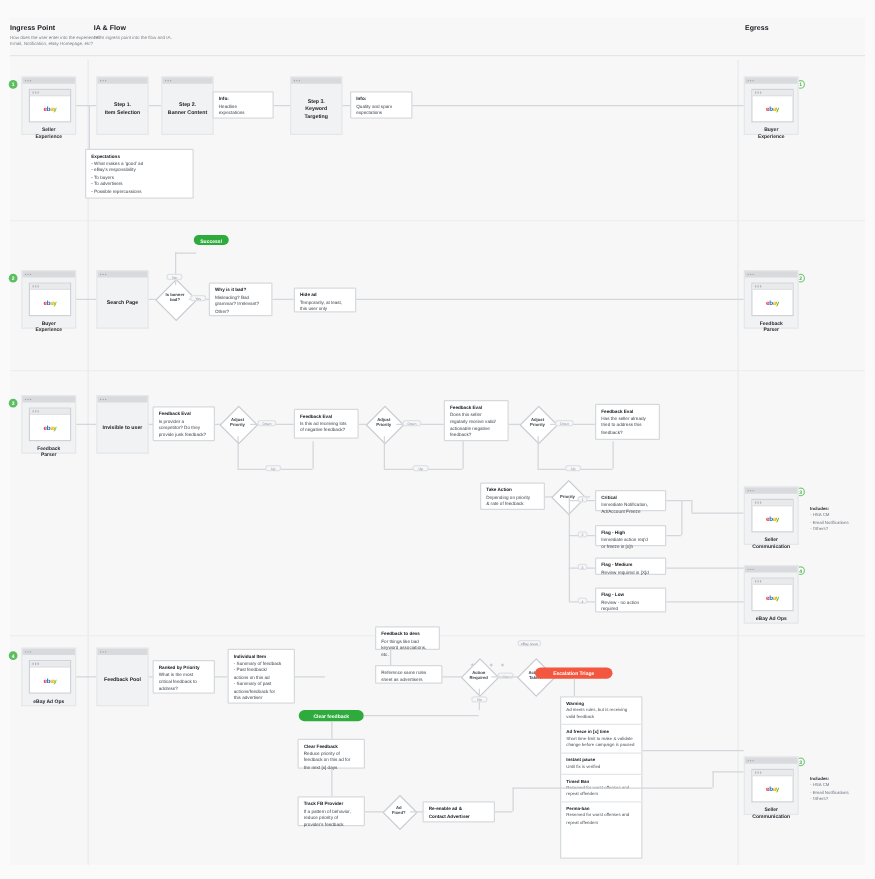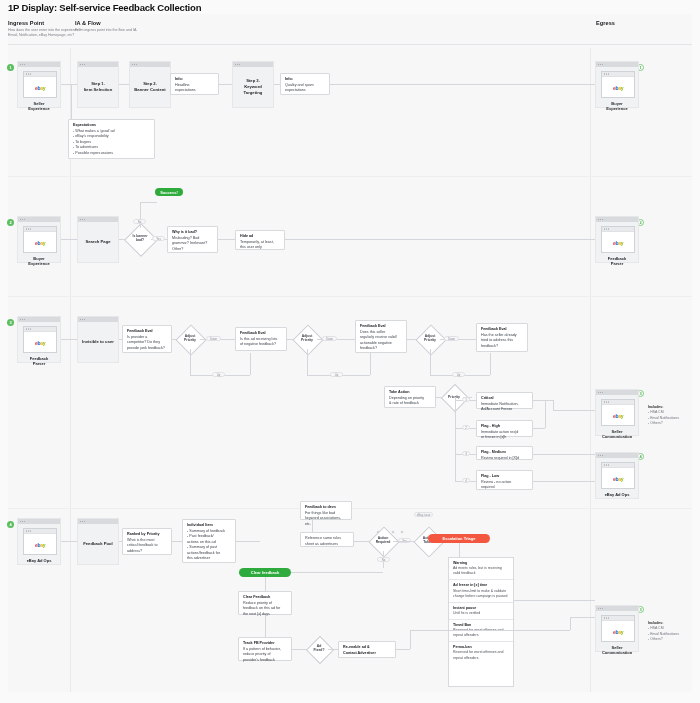--- a/index.html
+++ b/index.html
@@ -119,21 +119,20 @@
   .stack .row b{display:block;color:#16191d;font-size:3.6px;}
 
   .swimlane-sep{position:absolute;left:8px;width:684px;height:1px;background:#eceef0;}
 </style>
 </head>
 <body>
 
 <div class="canvas">
   <div class="canvas-inner"></div>
 
-  <div class="page-title">1P Display: Self-service Feedback Collection</div>
 
   <div class="col-head" style="left:8px;top:20px;">Ingress Point</div>
   <div class="col-sub" style="left:8px;top:28px;">How does the user enter into the experience? Email, Notification, eBay Homepage, etc?</div>
 
   <div class="col-head" style="left:75px;top:20px;">IA &amp; Flow</div>
   <div class="col-sub" style="left:75px;top:28px;width:120px;">From ingress point into the flow and IA.</div>
 
   <div class="col-head" style="left:596px;top:20px;">Egress</div>
 
   <div class="hrule" style="left:8px;top:44px;width:68px;"></div>

